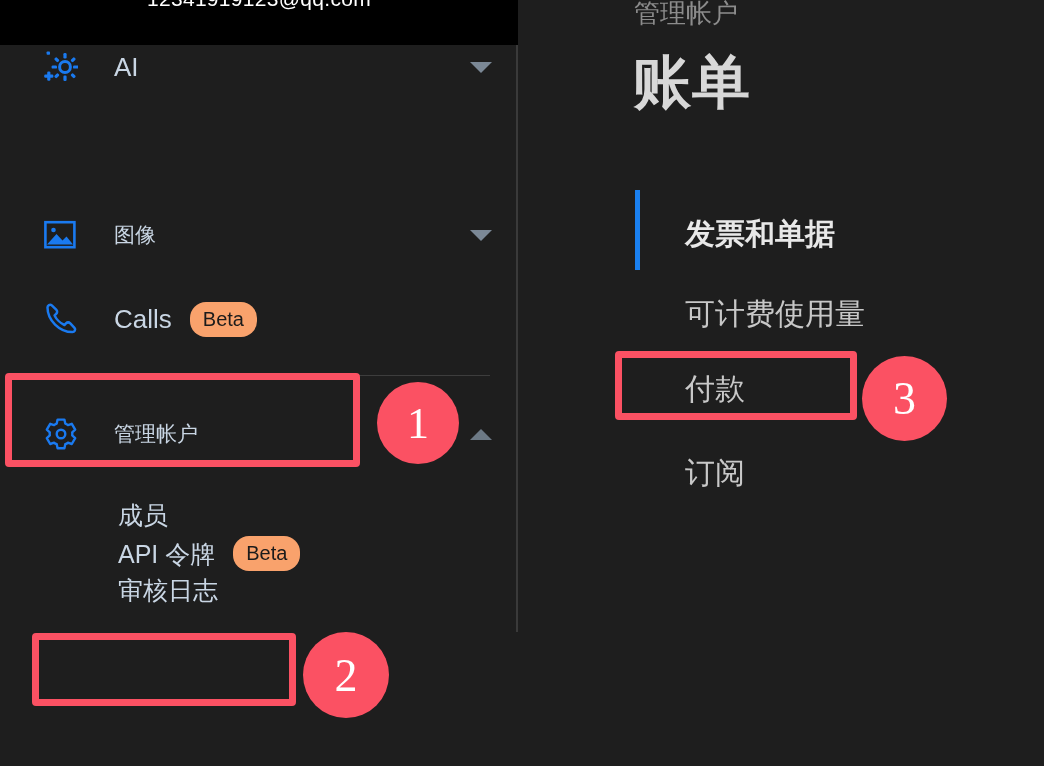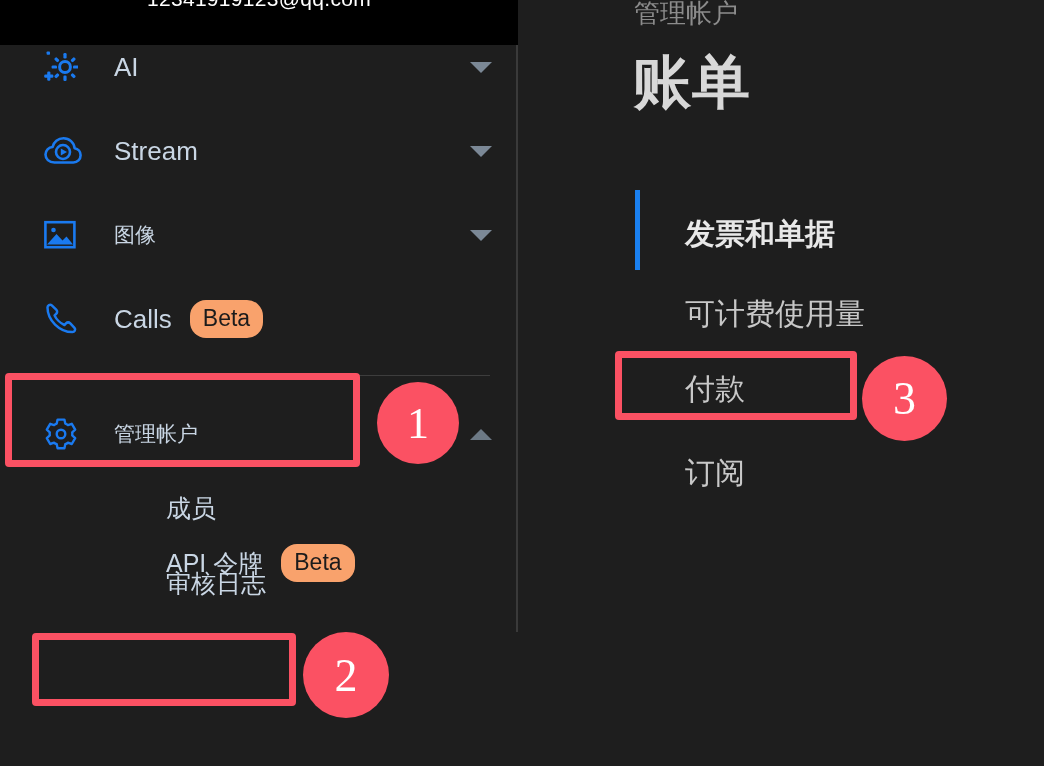--- a/index.html
+++ b/index.html
@@ -77,21 +77,21 @@
     border-left: 11px solid transparent;
     border-right: 11px solid transparent;
   }
   .caret.down { border-top: 11px solid #7b8896; }
   .caret.up   { border-bottom: 11px solid #6c7985; }
 
   .badge {
     display: inline-block;
     background: #f9a26c;
     color: #1b1b1b;
-    font-size: 23px;
+    font-size: 20px;
     line-height: 1;
     padding: 7px 13px 8px 13px;
     border-radius: 16px;
     margin-left: 18px;
     vertical-align: middle;
     white-space: nowrap;
   }
 
   
   #nav-divider {
@@ -103,22 +103,21 @@
     background: #3d3d3d;
   }
 
   
   .subnav-row {
     position: absolute;
     left: 0;
     width: 518px;
     height: 48px;
     display: flex;
-    align-items: center;
-    margin-left: 48px;
+    align-items: flex-end;
   }
   .subnav-label {
     color: #c9d6e4;
     font-size: 25px;
     margin-left: 118px;
     white-space: nowrap;
   }
   .subnav-row.selected .subnav-label { color: #cfe0f3; }
 
   #subnav-selected-bg {
@@ -222,31 +221,20 @@
           <rect x="2.6" y="1.4" width="3.4" height="3.4" rx="0.8"></rect>
           <rect x="3.2" y="21.6" width="3.2" height="9.2" rx="1.2"></rect>
           <rect x="0.2" y="24.6" width="9.2" height="3.2" rx="1.2"></rect>
         </g>
       </svg>
     </span>
     <span class="nav-label">AI</span>
     <span class="caret down"></span>
   </div>
 
-  <div class="nav-row" style="top:123px">
-    <span class="nav-icon">
-      <svg width="38" height="30" viewBox="0 0 38 30">
-        <path d="M10.5 26.5 C4.8 26.5 1.5 22.8 1.5 18.6 C1.5 14.6 4.6 11.2 8.6 11 C9.6 5.9 14.1 2.2 19.5 2.2 C25.3 2.2 30.1 6.6 30.6 12.2 C34.2 12.8 36.6 15.8 36.6 19.3 C36.6 23.3 33.4 26.5 29.4 26.5 Z" fill="none" stroke="#1a7af0" stroke-width="2.6" stroke-linejoin="round"></path>
-        <circle cx="19" cy="16" r="7" fill="none" stroke="#1a7af0" stroke-width="2.6"></circle>
-        <path d="M16.8 12.4 L23 16 L16.8 19.6 Z" fill="#1a7af0"></path>
-      </svg>
-    </span>
-    <span class="nav-label">Stream</span>
-    <span class="caret down"></span>
-  </div>
 
   <div class="nav-row" style="top:207px">
     <span class="nav-icon">
       <svg width="34" height="30" viewBox="0 0 34 30">
         <rect x="1.4" y="2.2" width="29" height="25" fill="none" stroke="#1a7af0" stroke-width="2.6"></rect>
         <circle cx="9.5" cy="10" r="2.3" fill="#1a7af0"></circle>
         <path d="M3 24.5 L12.5 14 L18.5 20.5 L22.5 16.5 L29 24.5 Z" fill="#1a7af0"></path>
       </svg>
     </span>
     <span class="nav-label cjk">图像</span>
@@ -275,21 +263,21 @@
     <span class="nav-label cjk">管理帐户</span>
     <span class="caret up"></span>
   </div>
 
   <div id="subnav-selected-bg"></div>
 
   <div class="subnav-row" style="top:484px">
     <span class="subnav-label">成员</span>
   </div>
 
-  <div class="subnav-row" style="top:539px">
+  <div class="subnav-row" style="top:523px">
     <span class="subnav-label">API 令牌</span>
     <span class="badge">Beta</span>
   </div>
 
   <div class="subnav-row" style="top:559px">
     <span class="subnav-label">审核日志</span>
   </div>
 
   <div class="subnav-row selected" style="top:648px">
     <span class="subnav-label">账单</span>

